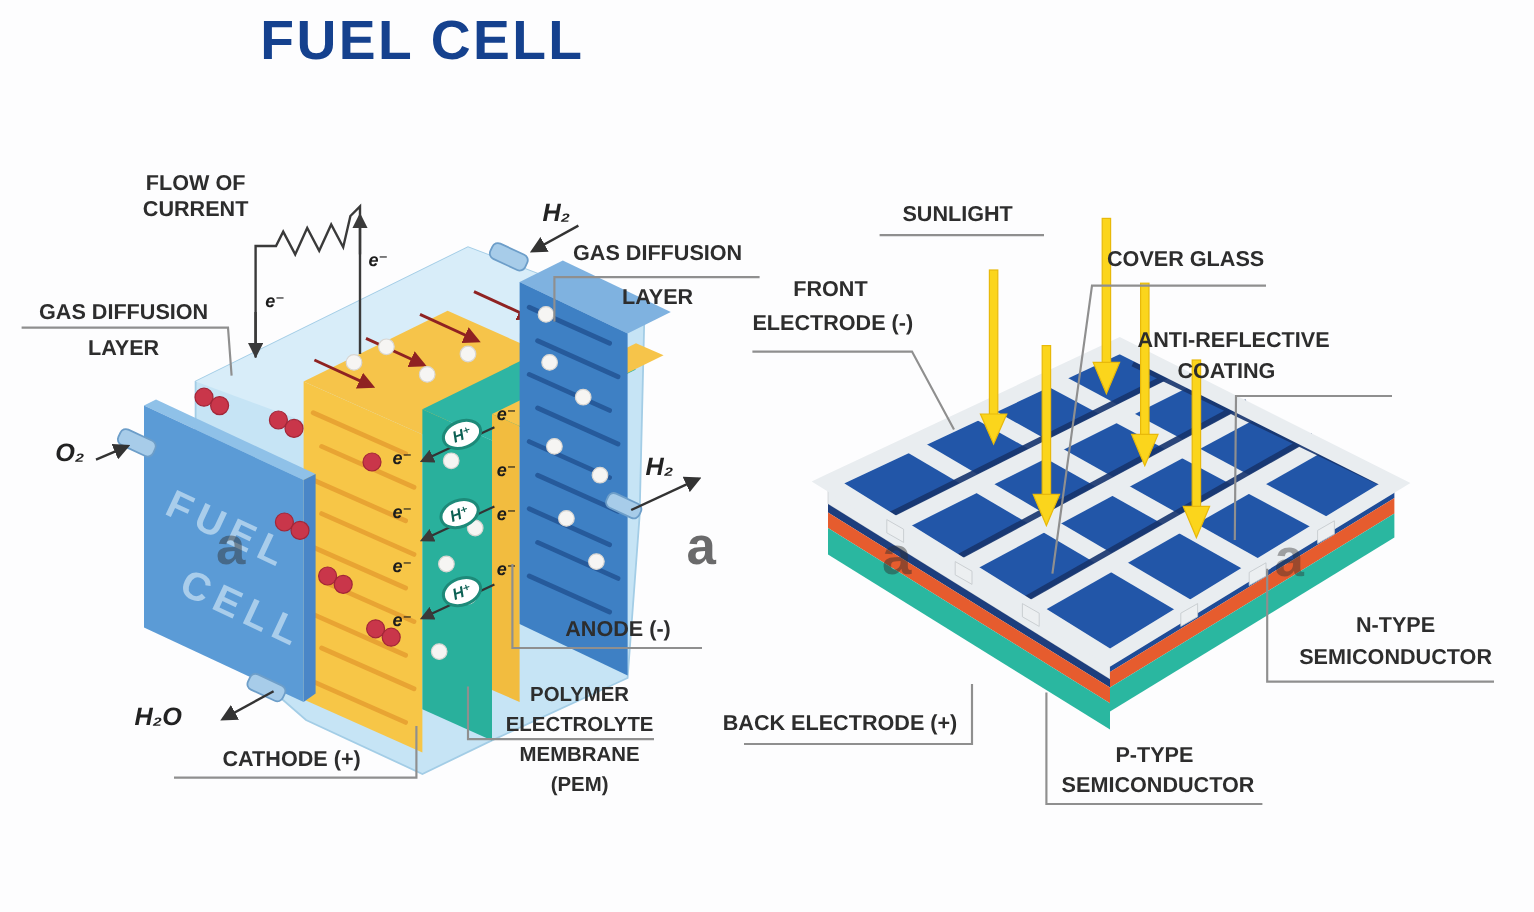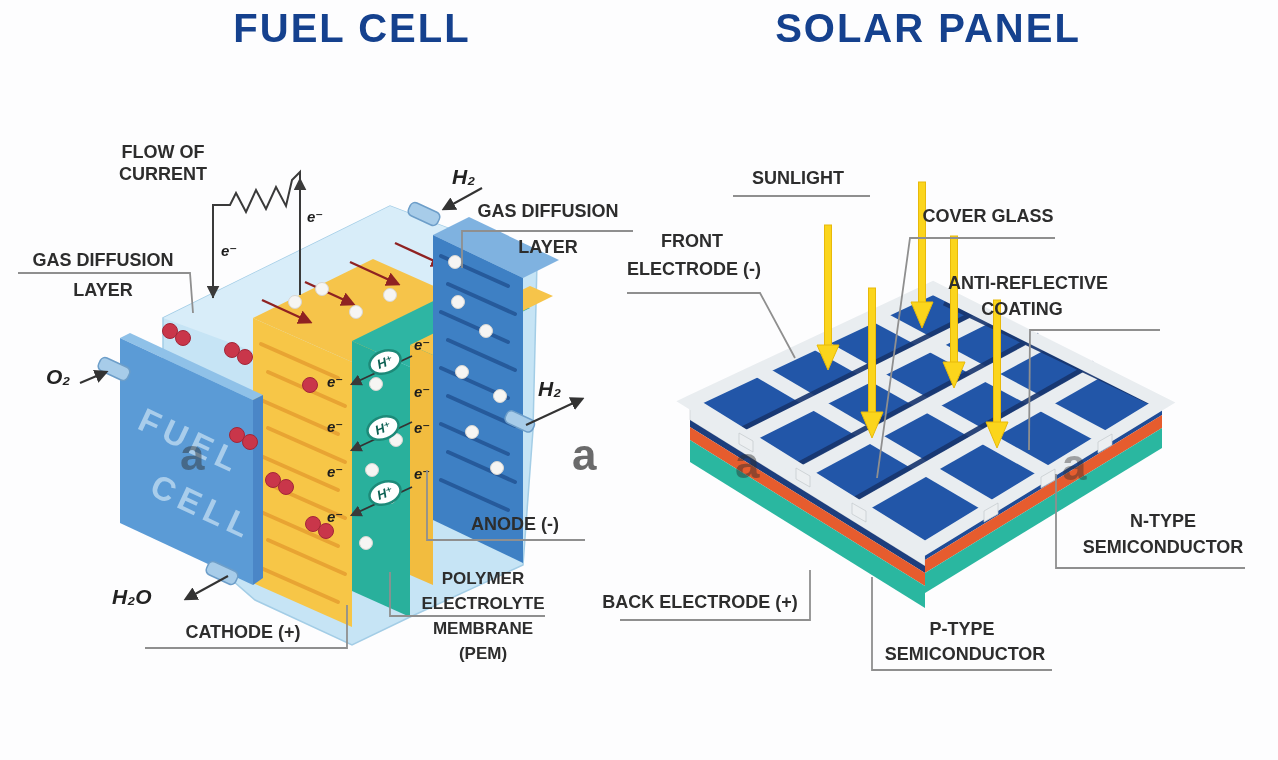--- a/index.html
+++ b/index.html
@@ -1,37 +1,36 @@
 <!DOCTYPE html>
 <html><head>
 <meta charset="utf-8">
 <style>
   html,body{margin:0;padding:0;background:#ffffff;}
   #stage{position:relative;width:1278px;height:760px;background:#fdfdfe;overflow:hidden;
          font-family:"Liberation Sans","DejaVu Sans",sans-serif;}
-  .title{position:absolute;top:6px;font-size:40px;font-weight:bold;letter-spacing:2px;
+  .title{position:absolute;top:6px;font-size:46px;font-weight:bold;letter-spacing:2px;
          color:#15418e;white-space:nowrap;transform:translateX(-50%);}
   svg text{font-family:"Liberation Sans","DejaVu Sans",sans-serif;font-weight:bold;fill:#2d2d2d;}
   .lbl{font-size:18px;}
   .lbl2{font-size:17px;}
   .chem{font-size:21px;font-style:italic;fill:#222;}
   .elec{font-size:15px;font-style:italic;fill:#1c1c1c;}
   .proton{font-size:13px;font-style:italic;fill:#0c6053;}
   .plate-txt{font-size:33px;fill:#a9cdeb;letter-spacing:6px;}
   .wm{font-size:44px;font-style:normal;}
   .leader{stroke:#8f8f8f;stroke-width:1.8;fill:none;}
   .flow{stroke:#3a3a3a;stroke-width:2;fill:none;}
 </style>
 </head>
 <body>
 
 <div id="stage">
 
   <div class="title" style="left:352px">FUEL CELL</div>
-  <div class="title" style="left:928px">SOLAR PANEL</div>
 
   <svg width="1278" height="760" viewBox="0 0 1278 760">
     <defs>
       <marker id="aDark" viewBox="0 0 10 10" refX="8" refY="5" markerWidth="7" markerHeight="7" orient="auto-start-reverse">
         <path d="M0,0 L10,5 L0,10 z" fill="#333"></path>
       </marker>
       <marker id="aRed" viewBox="0 0 10 10" refX="8" refY="5" markerWidth="6" markerHeight="6" orient="auto-start-reverse">
         <path d="M0,0 L10,5 L0,10 z" fill="#8f2222"></path>
       </marker>
       <marker id="aBlk" viewBox="0 0 10 10" refX="8" refY="5" markerWidth="6.5" markerHeight="6.5" orient="auto-start-reverse">

